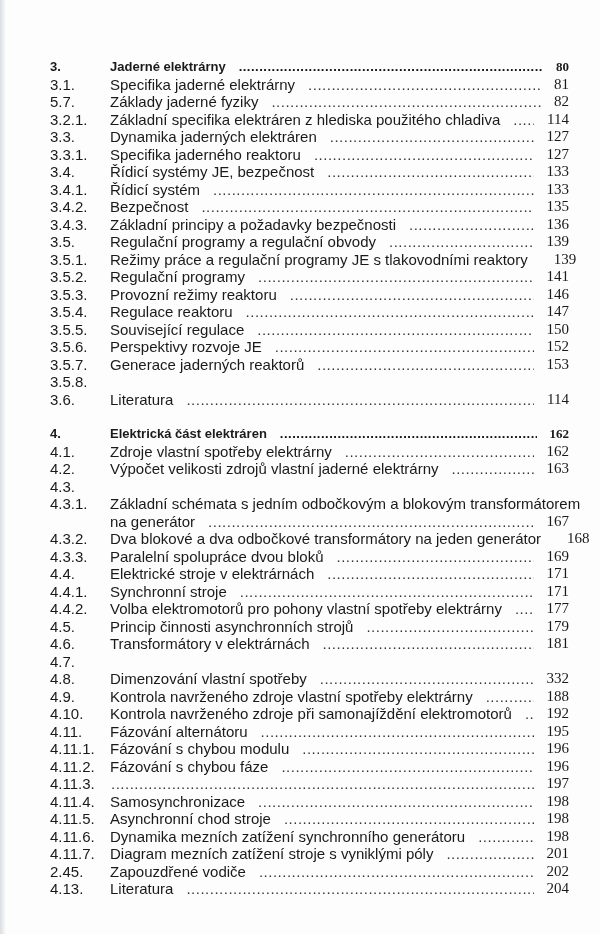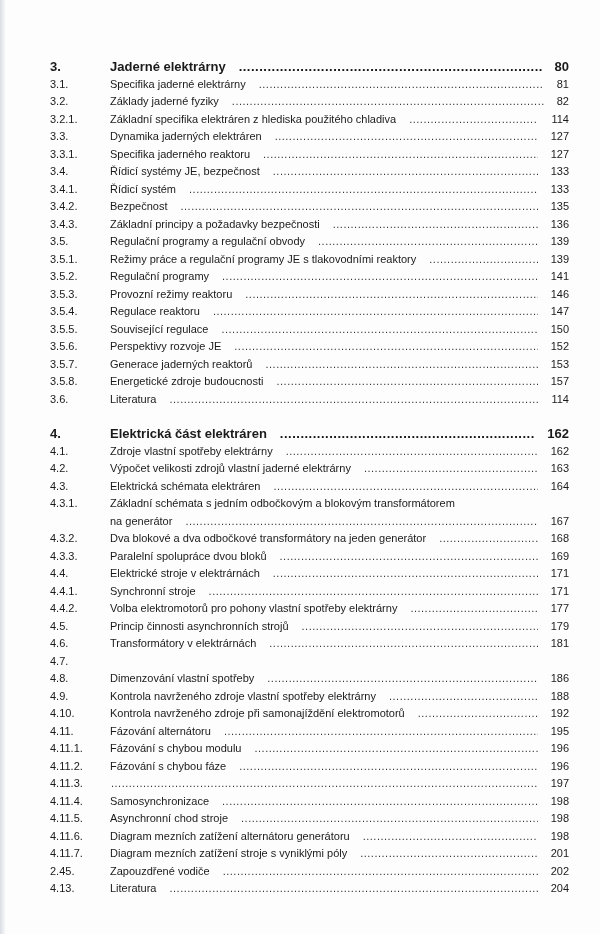--- a/index.html
+++ b/index.html
@@ -11,33 +11,33 @@
   .page-edge {
     position: absolute; left: 0; top: 0; width: 6px; height: 934px;
     background: linear-gradient(to right, #d9dde3, #fdfdfd);
   }
   .toc {
     position: absolute; left: 50px; top: 58px; width: 519px;
   }
   .section { margin-bottom: 17px; }
   .row {
     display: flex; align-items: baseline; height: 17.5px; line-height: 17.5px;
-    font-size: 11px; white-space: nowrap;
+    font-size: 15px; white-space: nowrap;
   }
   .num { width: 60px; flex: 0 0 60px; }
   .body { flex: 1 1 auto; display: flex; align-items: flex-start; min-width: 0; gap: 12px; }
   .title { flex: 0 0 auto; }
   .dots {
     flex: 1 1 auto; overflow: hidden; white-space: nowrap; margin: 0 1px;
     letter-spacing: 0.5px; color: #333;
   }
   .dots::before {
     content: "....................................................................................................................................................................................";
   }
-  .page { flex: 0 0 auto; text-align: right; }
+  .page { flex: 0 0 auto; text-align: right; font-family: Liberation Serif, serif; }
   .row.chapter { font-weight: bold; font-size: 13px; }
   .row.chapter .dots { color: #111; }
 </style>
 </head>
 <body>
 
 <div class="page-edge"></div>
 <div class="toc" id="toc">
     <div class="section">
       <div class="row chapter">
@@ -50,21 +50,21 @@
       </div>
       <div class="row ">
         <span class="num">3.1.</span>
         <span class="body">
           <span class="title">Specifika jaderné elektrárny</span>
           <span class="dots"></span>
           <span class="page">81</span>
         </span>
       </div>
       <div class="row ">
-        <span class="num">3.2.</span>
+        <span class="num">5.7.</span>
         <span class="body">
           <span class="title">Základy jaderné fyziky</span>
           <span class="dots"></span>
           <span class="page">82</span>
         </span>
       </div>
       <div class="row ">
         <span class="num">3.2.1.</span>
         <span class="body">
           <span class="title">Základní specifika elektráren z hlediska použitého chladiva</span>
@@ -179,25 +179,20 @@
       <div class="row ">
         <span class="num">3.5.7.</span>
         <span class="body">
           <span class="title">Generace jaderných reaktorů</span>
           <span class="dots"></span>
           <span class="page">153</span>
         </span>
       </div>
       <div class="row ">
         <span class="num">3.5.8.</span>
-        <span class="body">
-          <span class="title">Energetické zdroje budoucnosti</span>
-          <span class="dots"></span>
-          <span class="page">157</span>
-        </span>
       </div>
       <div class="row ">
         <span class="num">3.6.</span>
         <span class="body">
           <span class="title">Literatura</span>
           <span class="dots"></span>
           <span class="page">114</span>
         </span>
       </div>
     </div>
@@ -221,25 +216,20 @@
       <div class="row ">
         <span class="num">4.2.</span>
         <span class="body">
           <span class="title">Výpočet velikosti zdrojů vlastní jaderné elektrárny</span>
           <span class="dots"></span>
           <span class="page">163</span>
         </span>
       </div>
       <div class="row ">
         <span class="num">4.3.</span>
-        <span class="body">
-          <span class="title">Elektrická schémata elektráren</span>
-          <span class="dots"></span>
-          <span class="page">164</span>
-        </span>
       </div>
       <div class="row wrap-only">
         <span class="num">4.3.1.</span>
         <span class="body">
           <span class="title">Základní schémata s jedním odbočkovým a blokovým transformátorem</span>
         </span>
       </div>
       <div class="row cont">
         <span class="num"></span>
         <span class="body">
@@ -305,21 +295,21 @@
         </span>
       </div>
       <div class="row ">
         <span class="num">4.7.</span>
       </div>
       <div class="row ">
         <span class="num">4.8.</span>
         <span class="body">
           <span class="title">Dimenzování vlastní spotřeby</span>
           <span class="dots"></span>
-          <span class="page">186</span>
+          <span class="page">332</span>
         </span>
       </div>
       <div class="row ">
         <span class="num">4.9.</span>
         <span class="body">
           <span class="title">Kontrola navrženého zdroje vlastní spotřeby elektrárny</span>
           <span class="dots"></span>
           <span class="page">188</span>
         </span>
       </div>
@@ -374,21 +364,21 @@
         <span class="num">4.11.5.</span>
         <span class="body">
           <span class="title">Asynchronní chod stroje</span>
           <span class="dots"></span>
           <span class="page">198</span>
         </span>
       </div>
       <div class="row ">
         <span class="num">4.11.6.</span>
         <span class="body">
-          <span class="title">Diagram mezních zatížení alternátoru generátoru</span>
+          <span class="title">Dynamika mezních zatížení synchronního generátoru</span>
           <span class="dots"></span>
           <span class="page">198</span>
         </span>
       </div>
       <div class="row ">
         <span class="num">4.11.7.</span>
         <span class="body">
           <span class="title">Diagram mezních zatížení stroje s vyniklými póly</span>
           <span class="dots"></span>
           <span class="page">201</span>

